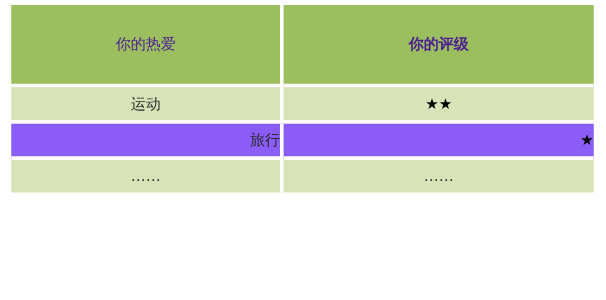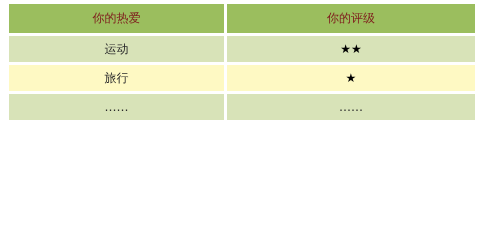--- a/index.html
+++ b/index.html
@@ -25,32 +25,33 @@
     border-spacing: 0;
     width: 466px;
     table-layout: fixed;
   }
   table.rating-table col.col-love { width: 218px; }
   table.rating-table col.col-rate { width: 248px; }
 
   thead th {
     height: 29px;
     background: #9bbe5e;
-    color: #7f1d1d;
+    color: #4c1d95;
     font-weight: normal;
     font-size: 12px;
     line-height: 29px;
     text-align: center;
-    padding: 0;
+    padding: 17px;
     vertical-align: middle;
     border-right: 3px solid #ffffff;
     border-bottom: 3px solid #ffffff;
   }
   thead th.last-col {
     border-right: none;
+    font-weight: bold;
   }
 
   tbody td {
     height: 26px;
     font-size: 12px;
     line-height: 26px;
     text-align: center;
     color: #2b2b2b;
     padding: 0;
     vertical-align: middle;
@@ -58,21 +59,21 @@
     border-bottom: 3px solid #ffffff;
   }
   tbody td.last-col {
     border-right: none;
   }
   tbody tr.last-row td {
     border-bottom: none;
   }
 
   td.shade-dark  { background: #d8e3b8; }
-  td.shade-light { background: #fef9c3; }
+  td.shade-light { background: #8b5cf6; text-align: right; }
 
   .stars {
     display: inline-block;
     color: #000000;
     font-size: 12px;
     letter-spacing: 0px;
     line-height: 26px;
   }
   .ellipsis {
     display: inline-block;

